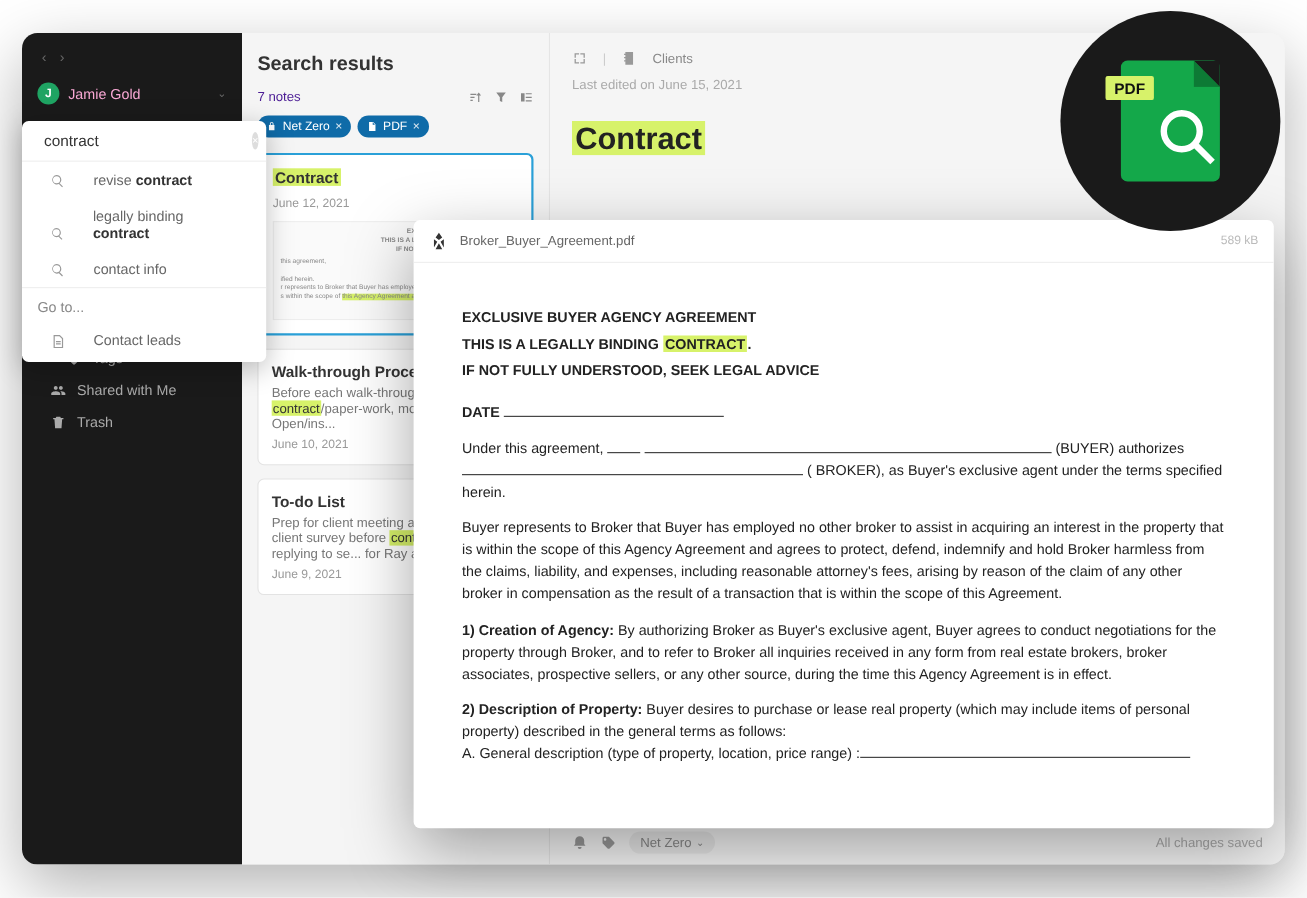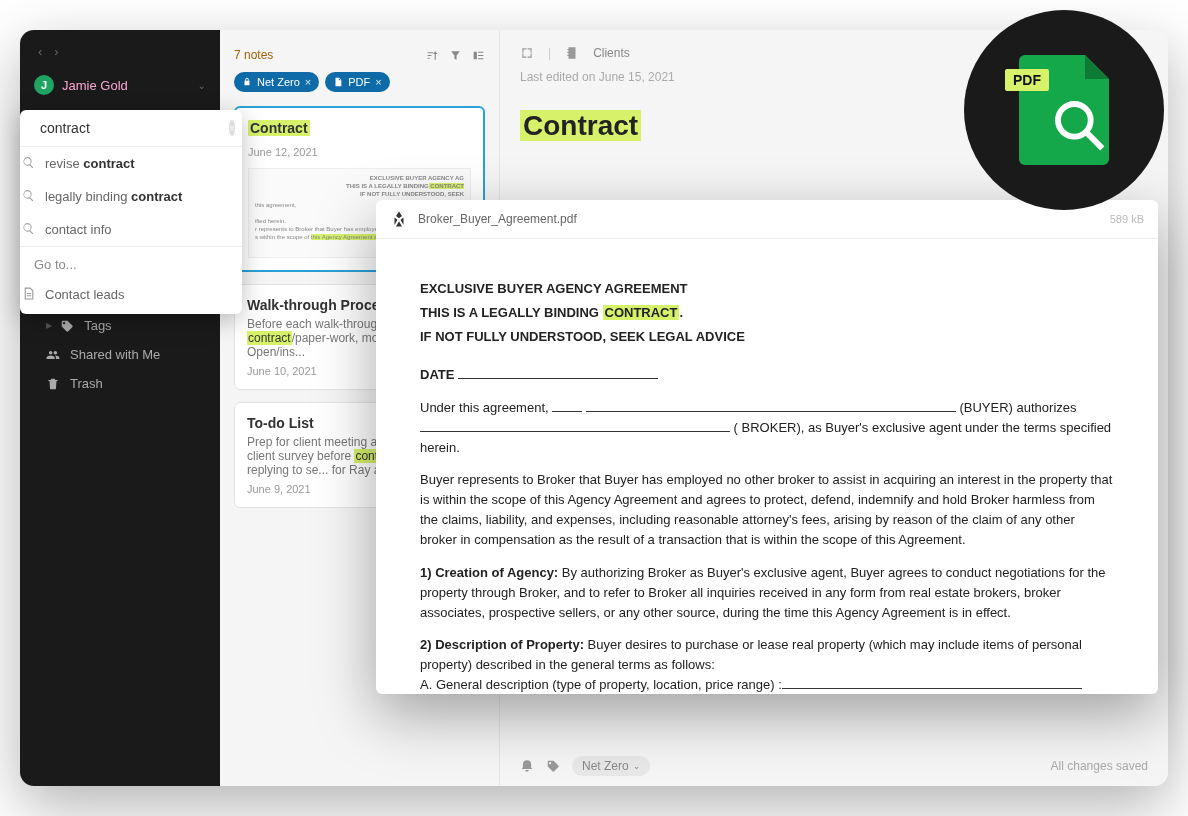--- a/index.html
+++ b/index.html
@@ -19,29 +19,29 @@
 .sidebar-item { display: flex; align-items: center; gap: 10px; padding: 7px 26px; color: #aaa; cursor: pointer; }
 .sidebar-item .tri { color: #555; font-size: 8px; margin-right: -2px; }
 .sidebar-item svg { width: 14px; height: 14px; fill: #aaa; }
 
 
 .search-panel { position: absolute; top: 110px; left: 20px; width: 222px; background: #fff; border-radius: 6px; box-shadow: 0 6px 24px rgba(0,0,0,0.25); z-index: 50; font-size: 13px; }
 .search-input-row { display: flex; align-items: center; padding: 10px 12px; border-bottom: 1px solid #eee; gap: 8px; }
 .search-input-row svg { width: 14px; height: 14px; fill: #888; }
 .search-input { border: none; outline: none; flex: 1; font-size: 14px; color: #333; }
 .clear-btn { width: 16px; height: 16px; border-radius: 50%; background: #ddd; color: #fff; display: flex; align-items: center; justify-content: center; font-size: 10px; cursor: pointer; }
-.suggestion { display: flex; align-items: flex-start; gap: 10px; padding: 9px 2px; cursor: pointer; color: #666; }
+.suggestion { display: flex; align-items: flex-end; gap: 26px; padding: 9px 26px; cursor: pointer; color: #666; }
 .suggestion svg { width: 13px; height: 13px; fill: #999; }
 .suggestion b { color: #333; font-weight: 600; }
 .goto-label { padding: 10px 14px 6px; color: #888; border-top: 1px solid #eee; }
 
 
 .middle { width: 280px; background: #f5f5f5; border-right: 1px solid #e5e5e5; padding: 18px 14px; overflow: hidden; }
 .middle h2 { font-size: 18px; font-weight: 600; color: #333; margin-bottom: 12px; }
-.middle-toolbar { display: flex; justify-content: space-between; align-items: center; color: #a16207; font-size: 12px; margin-bottom: 10px; }
+.middle-toolbar { display: flex; justify-content: space-between; align-items: center; color: #4c1d95; font-size: 12px; margin-bottom: 10px; }
 .toolbar-icons { display: flex; gap: 10px; }
 .toolbar-icons svg { width: 13px; height: 13px; fill: #888; cursor: pointer; }
 .filter-chips { display: flex; gap: 6px; margin-bottom: 14px; }
 .chip { background: #0f6ba8; color: #fff; padding: 4px 8px; border-radius: 12px; font-size: 11px; display: flex; align-items: center; gap: 5px; }
 .chip .x { cursor: pointer; opacity: .85; }
 .chip svg { width: 10px; height: 10px; fill: #fff; }
 
 .note-card { background: #fff; border: 1px solid #e3e3e3; border-radius: 6px; padding: 12px; margin-bottom: 12px; font-size: 12px; color: #777; position: relative; }
 .note-card.selected { border: 2px solid #2aa0d8; }
 .note-card h3 { font-size: 14px; color: #333; font-weight: 600; margin-bottom: 4px; display: inline-block; }
@@ -58,21 +58,21 @@
 .note-top svg { width: 14px; height: 14px; fill: #999; }
 .last-edited { color: #aaa; font-size: 12px; margin-top: 10px; }
 .note-title { margin-top: 26px; font-size: 28px; font-weight: 700; color: #222; }
 .note-title .hl { background: #d7f26a; padding: 0 3px; }
 .note-footer { position: absolute; bottom: 10px; left: 20px; right: 20px; display: flex; align-items: center; gap: 12px; font-size: 12px; color: #888; }
 .note-footer .tag-pill { background: #e8e8e8; padding: 3px 10px; border-radius: 12px; display: flex; align-items: center; gap: 4px; }
 .note-footer .saved-status { margin-left: auto; color: #aaa; }
 .note-footer svg { width: 14px; height: 14px; fill: #999; }
 
 
-.pdf-overlay { position: absolute; top: 200px; left: 376px; right: 30px; height: 494px; background: #fff; border-radius: 6px; box-shadow: 0 20px 60px rgba(0,0,0,0.35); z-index: 60; overflow: hidden; }
+.pdf-overlay { position: absolute; top: 200px; left: 376px; right: 30px; height: 553px; background: #fff; border-radius: 6px; box-shadow: 0 20px 60px rgba(0,0,0,0.35); z-index: 60; overflow: hidden; }
 .pdf-header { display: flex; align-items: center; gap: 10px; padding: 10px 14px; border-bottom: 1px solid #eee; font-size: 12px; color: #666; }
 .pdf-header .filesize { margin-left: auto; color: #bbb; font-size: 11px; }
 .pdf-header svg { width: 18px; height: 18px; }
 .pdf-body { padding: 40px 44px; font-size: 13px; color: #222; line-height: 1.55; }
 .pdf-center { text-align: left; font-weight: 700; margin-bottom: 4px; }
 .pdf-body .hl { background: #d7f26a; padding: 0 2px; }
 .pdf-body p { margin-bottom: 12px; }
 .pdf-body .uline { display: inline-block; border-bottom: 1px solid #333; height: 1em; }
 .pdf-body b { font-weight: 700; margin-top: 35px; }
 
@@ -119,20 +119,21 @@
       <div class="sidebar-item">
         <svg viewBox="0 0 24 24">
             <path d="M6 7h12l-1 14H7L6 7zm3-4h6l1 2h4v2H4V5h4l1-2z"></path>
           </svg>
         <span>Trash</span>
       </div>
     </div>
   </div>
 
   <div class="middle">
+    <h2>Search results</h2>
     <div class="middle-toolbar">
       <span>7 notes</span>
       <div class="toolbar-icons">
         <svg viewBox="0 0 24 24">
             <path d="M3 6h10v2H3zm0 5h7v2H3zm0 5h4v2H3zM17 4l4 5h-3v11h-2V9h-3z"></path>
           </svg>
         <svg viewBox="0 0 24 24">
             <path d="M4 4h16l-6 8v8l-4-2v-6z"></path>
           </svg>
         <svg viewBox="0 0 24 24">

